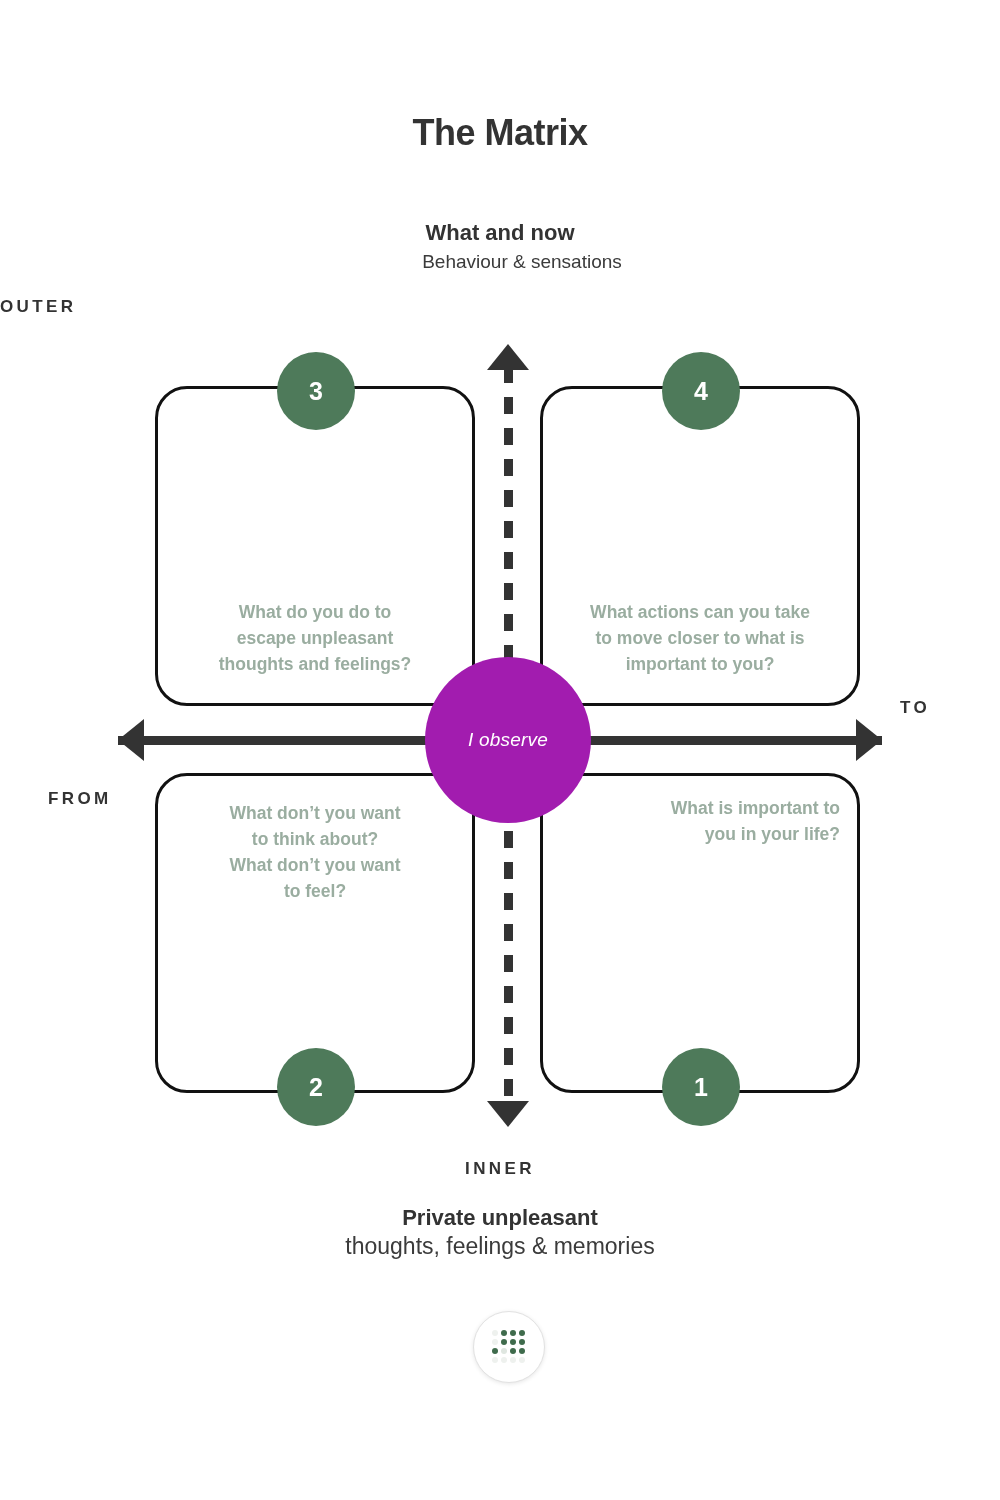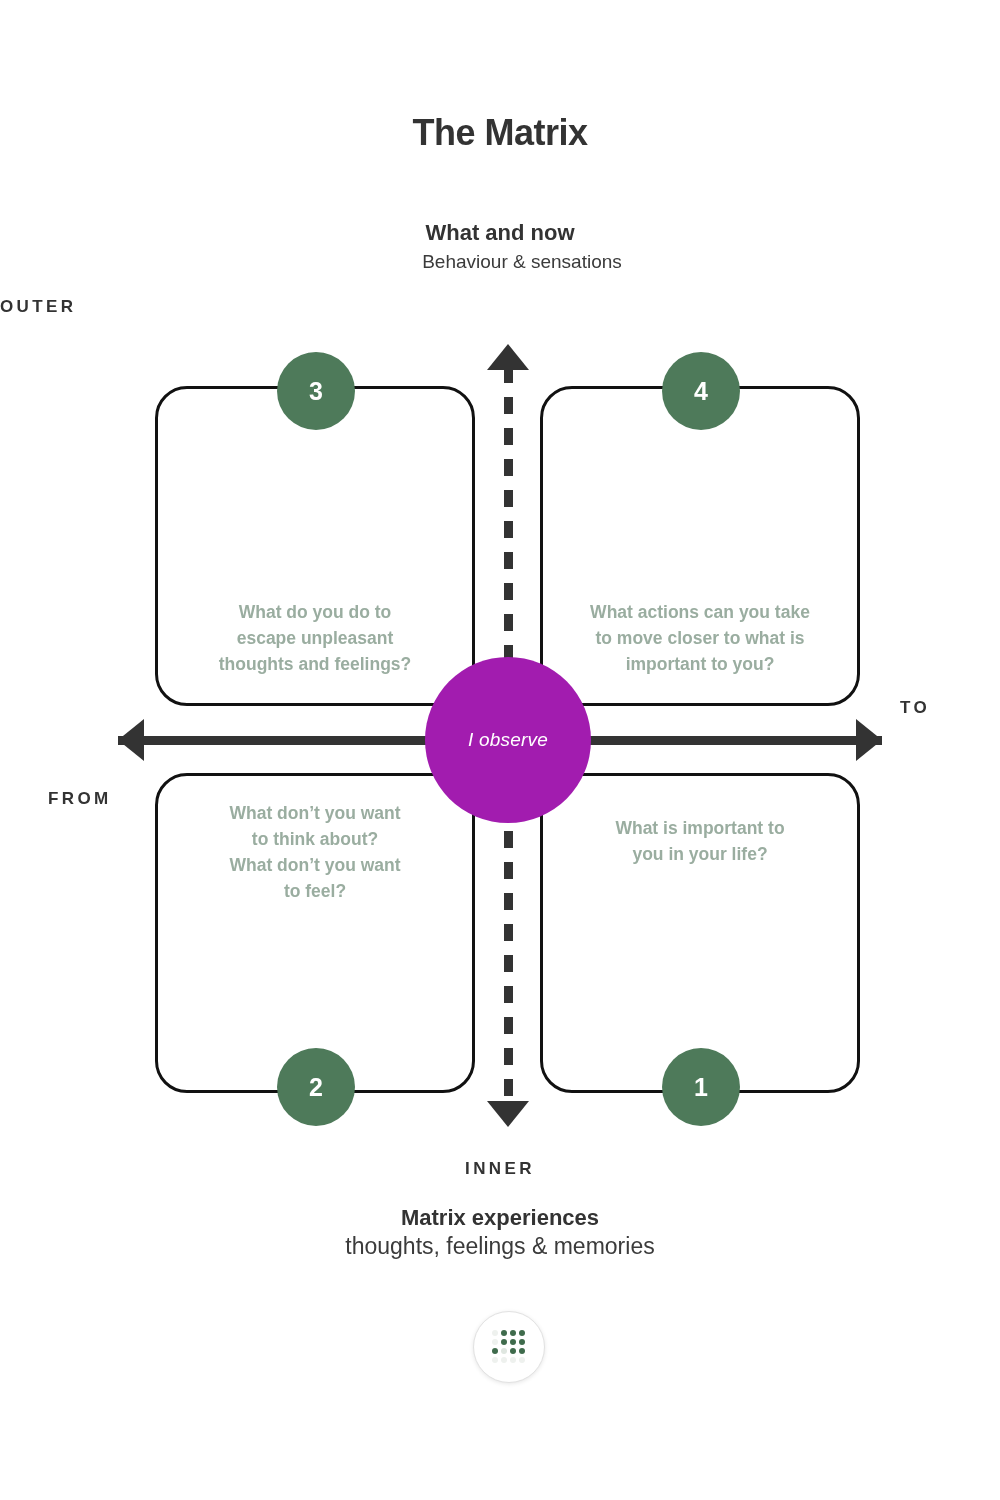--- a/index.html
+++ b/index.html
@@ -104,21 +104,21 @@
     text-align: center;
     font-size: 17.5px;
     font-weight: 700;
     line-height: 26px;
     color: #9aada0;
     white-space: pre-line;
   }
   .qt-3 { left: 175px; top: 599px; }
   .qt-4 { left: 560px; top: 599px; }
   .qt-2 { left: 175px; top: 800px; }
-  .qt-1 { left: 560px; top: 815px; }
+  .qt-1 { left: 560px; top: 795px; text-align: right; }
 
   
   .h-axis {
     position: absolute;
     left: 118px;
     top: 736px;
     width: 764px;
     height: 9px;
     background: #333333;
   }
@@ -289,17 +289,17 @@
           <circle cx="8" cy="35" r="3" fill="#eef1ee"></circle>
           <circle cx="17" cy="35" r="3" fill="#eef1ee"></circle>
           <circle cx="26" cy="35" r="3" fill="#eef1ee"></circle>
           <circle cx="35" cy="35" r="3" fill="#eef1ee"></circle>
         </g>
       </svg>
     </span>
   </div>
 
   <div class="bottom-caption">
-    <div class="line1">Matrix experiences</div>
+    <div class="line1">Private unpleasant</div>
     <div class="line2">thoughts, feelings &amp; memories</div>
   </div>
 
 </div>
 
 </body></html>

